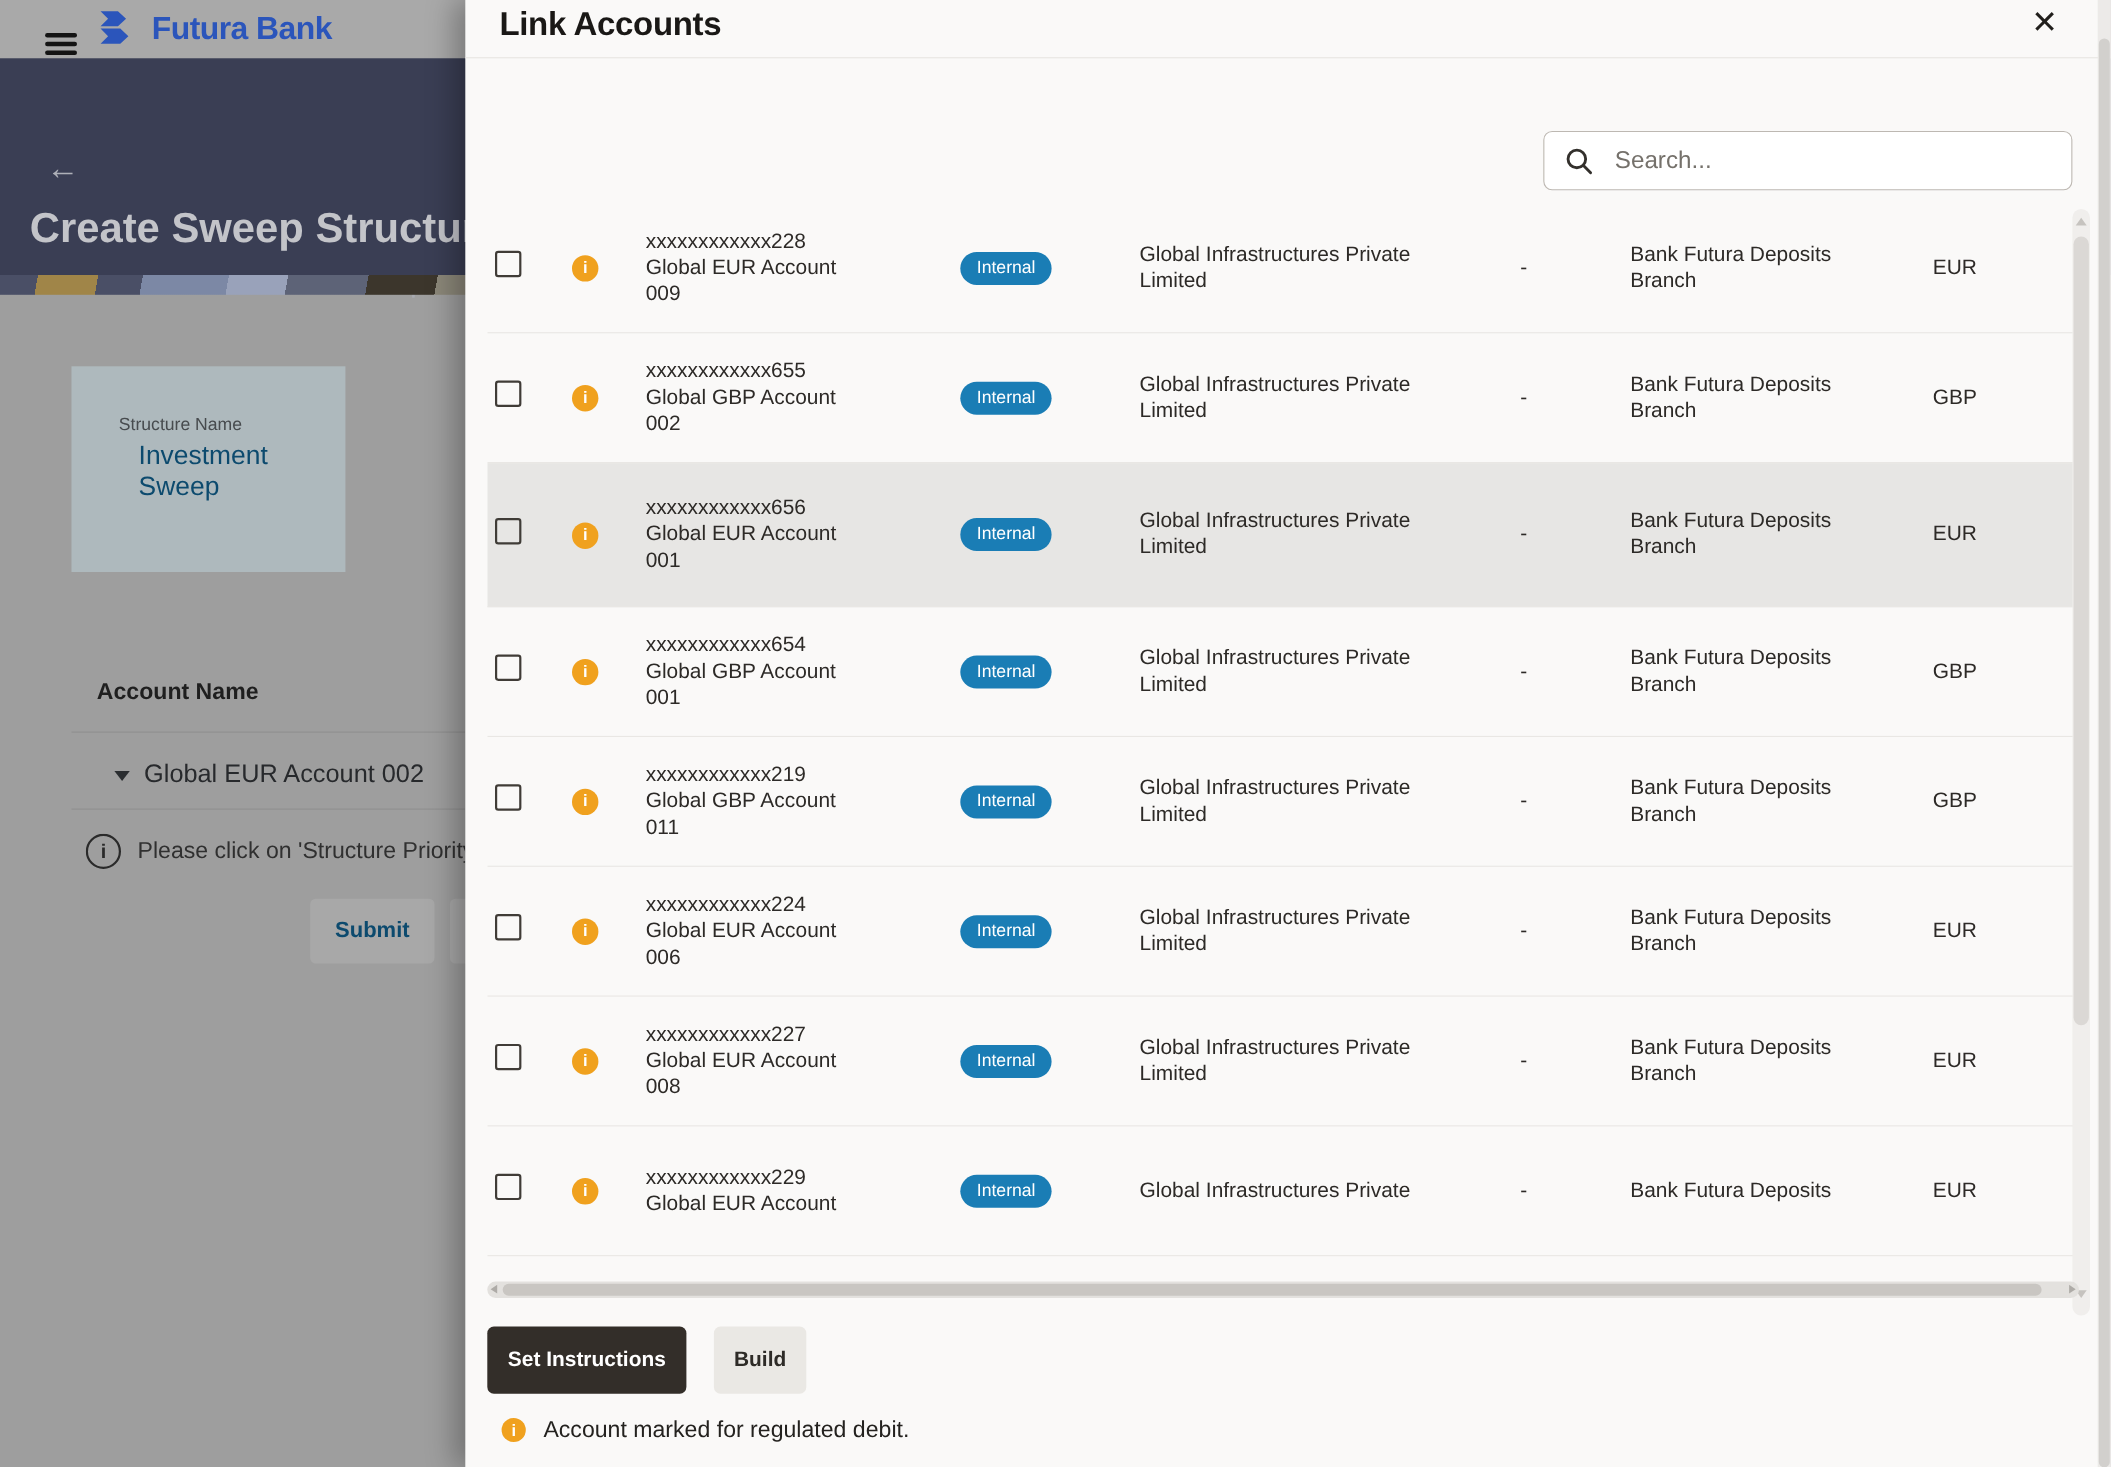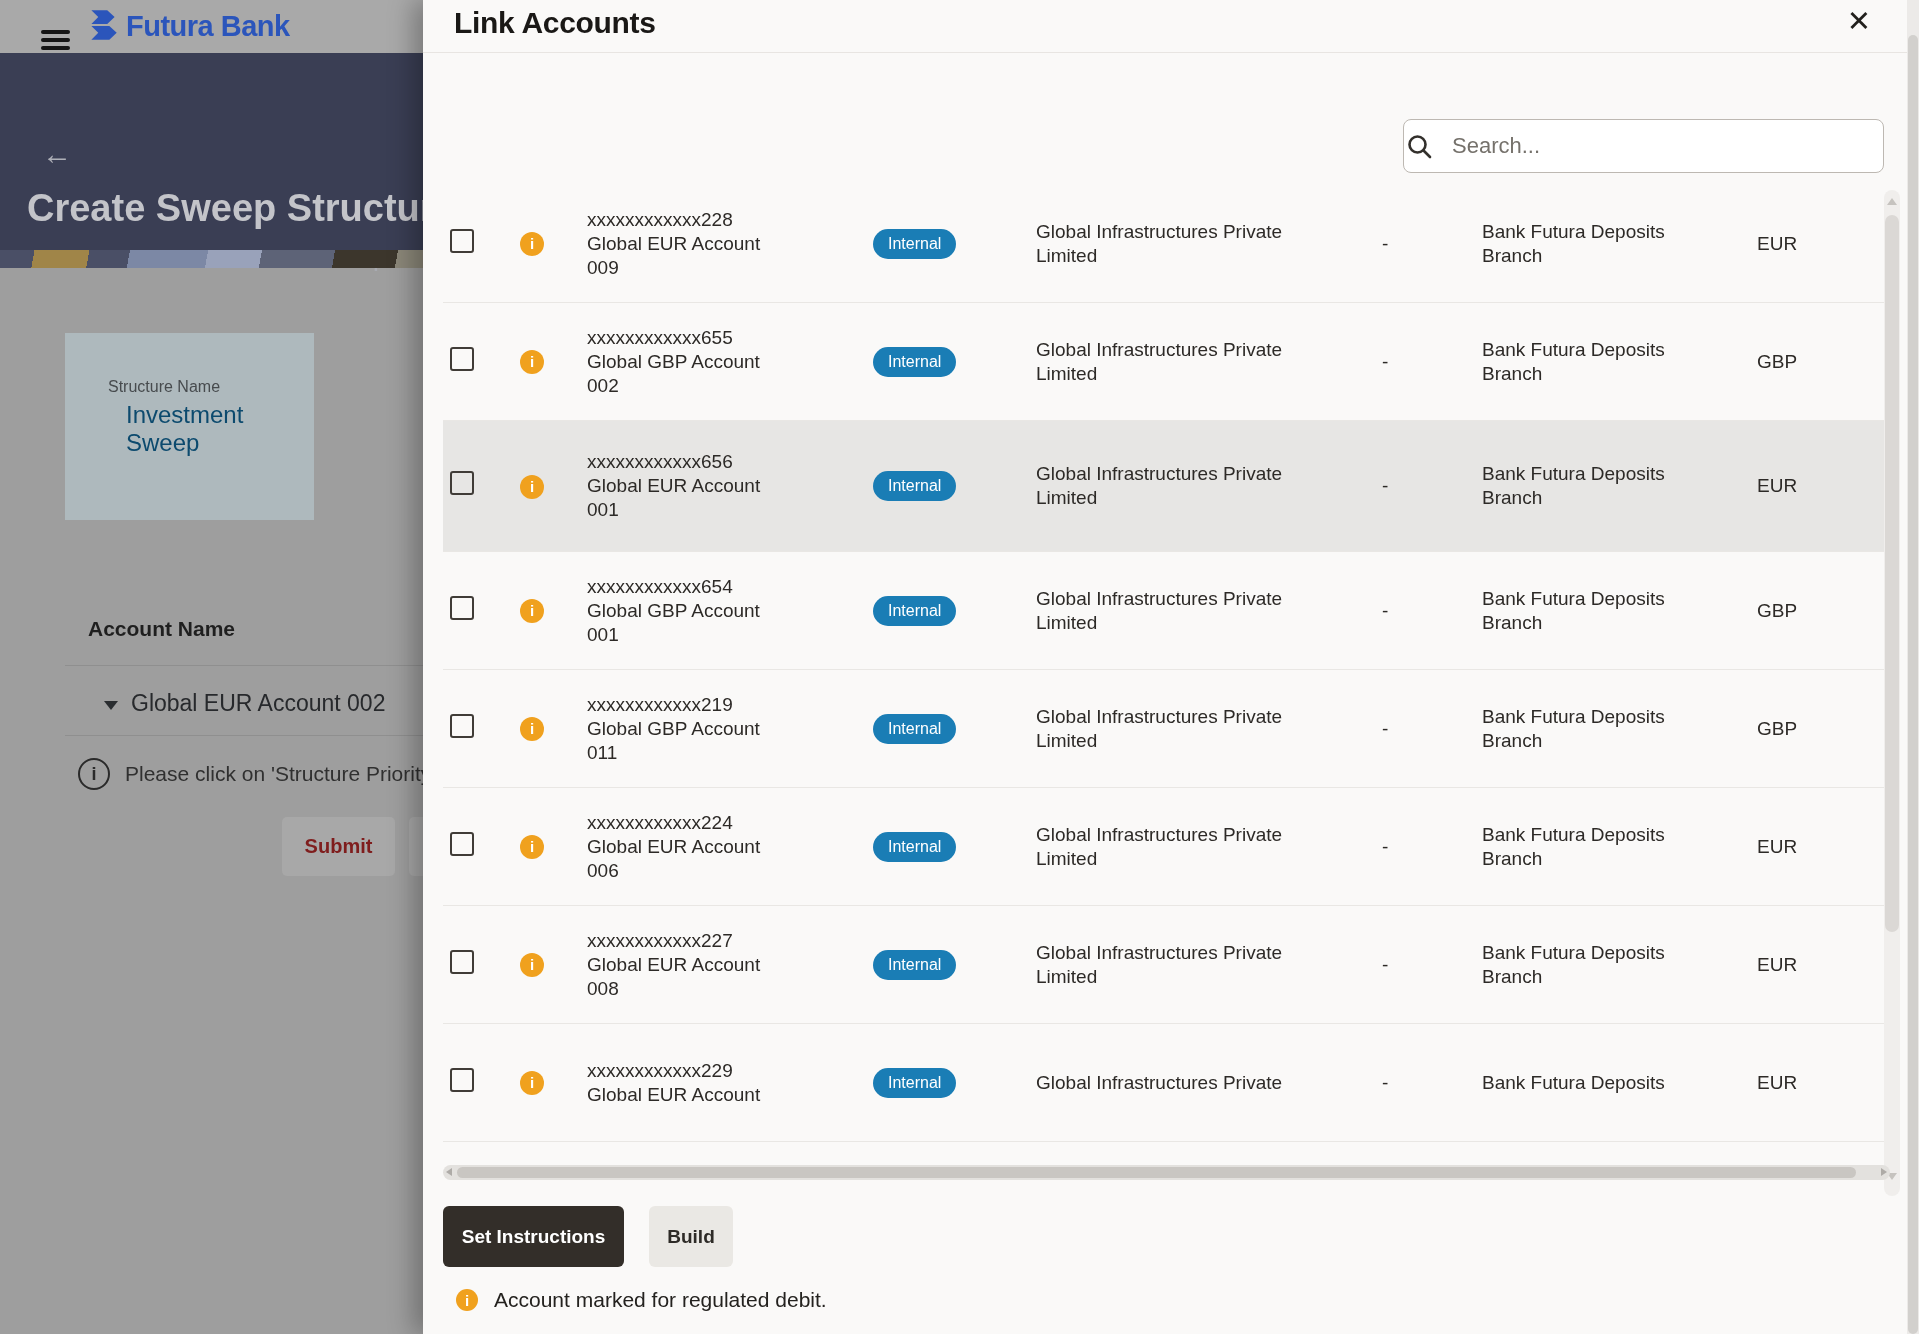--- a/index.html
+++ b/index.html
@@ -5,21 +5,21 @@
   html,body{margin:0;padding:0;background:#777;}
   .stage{position:relative;width:1919px;height:1334px;overflow:hidden;
          font-family:"Liberation Sans", sans-serif;background:#9e9e9e;}
 
   
   .topbar{position:absolute;left:0;top:0;width:100%;height:53px;background:#a9a9a9;}
   .hamburger{position:absolute;left:41px;top:30px;width:29px;cursor:pointer;}
   .hamburger span{display:block;height:3.5px;background:#141414;border-radius:2px;margin-bottom:4.5px;}
   .brand{position:absolute;left:84px;top:7px;display:flex;align-items:center;}
   .brand svg{width:38px;height:38px;}
-  .brand-text{font-size:29px;font-weight:bold;color:#2b55bb;letter-spacing:-0.5px;margin-left:4px;}
+  .brand-text{font-size:29px;font-weight:bold;color:#2b55bb;letter-spacing:-0.5px;margin-left:16px;}
 
   .hero{position:absolute;left:0;top:53px;width:100%;height:197px;background:#3a3e54;}
   .back-arrow{position:absolute;left:42px;top:84px;font-size:30px;color:#aeb0b8;}
   .hero-title{position:absolute;left:27px;top:134px;font-size:38px;font-weight:bold;color:#c3c4c9;white-space:nowrap;}
   .hero-sub{position:absolute;left:28px;top:197px;font-size:19px;font-weight:bold;color:#a8aab1;white-space:nowrap;}
 
   .strip{position:absolute;left:0;top:250px;width:100%;height:18px;
     background:linear-gradient(100deg,
       #4a4f66 0px,#4a4f66 34px,#a08548 34px,#a08548 88px,#4a4f66 88px,#4a4f66 128px,
       #7c88a5 128px,#7c88a5 205px,#99a2ba 205px,#99a2ba 258px,#5d6377 258px,#5d6377 330px,
@@ -35,33 +35,33 @@
   .dd{position:absolute;left:104px;top:690px;font-size:23px;color:#27292c;display:flex;align-items:center;}
   .caret{width:0;height:0;border-left:7px solid transparent;border-right:7px solid transparent;
          border-top:9px solid #2a2d30;margin-right:13px;margin-top:3px;}
   .note-row{position:absolute;left:78px;top:758px;display:flex;align-items:center;width:345px;overflow:hidden;}
   .i-outline{flex:0 0 auto;width:28px;height:28px;border:2.5px solid #2a2a2a;border-radius:50%;
              color:#2a2a2a;font-size:18px;font-weight:bold;display:flex;align-items:center;justify-content:center;}
   .note-text{margin-left:15px;font-size:21px;color:#303030;white-space:nowrap;}
   .gbtn{position:absolute;top:817px;height:59px;background:#a8a8a8;border:none;border-radius:5px;
         font-family:inherit;font-size:20px;font-weight:bold;cursor:pointer;}
   .gbtn.primary{left:65px;width:193px;color:#1d1d1d;}
-  .gbtn.disabled{left:282px;width:113px;color:#7f1d1d;}
+  .gbtn.disabled{left:282px;width:113px;color:#0c4a6e;}
   .gbtn.sliver{left:409px;width:20px;}
 
   
   .modal{position:absolute;left:423px;top:0;width:1496px;height:1334px;background:#faf9f8;
          box-shadow:-10px 0 24px rgba(0,0,0,0.28);}
   .modal-title{position:absolute;left:31px;top:6px;font-size:30px;font-weight:bold;color:#1a1816;letter-spacing:-0.3px;}
   .close-btn{position:absolute;right:42px;top:6px;background:none;border:none;font-size:29px;color:#211f1c;
              cursor:pointer;font-family:inherit;line-height:1;}
   .modal-divider{position:absolute;left:0;top:52px;width:100%;height:1px;background:#e8e5e2;}
 
   .searchbox{position:absolute;right:35px;top:119px;width:481px;height:54px;background:#ffffff;
-             border:1.5px solid #bdb8b2;border-radius:8px;display:flex;align-items:center;box-sizing:border-box;padding-left:2px;}
+             border:1.5px solid #bdb8b2;border-radius:8px;display:flex;align-items:center;box-sizing:border-box;padding-left:18px;}
   .searchbox svg{flex:0 0 auto;}
   .searchbox input{border:none;outline:none;background:transparent;font-family:inherit;font-size:22px;
                    color:#3a3733;margin-left:17px;width:380px;}
   .searchbox input::placeholder{color:#75716b;}
 
   .tablewrap{position:absolute;left:20px;top:185px;width:1447px;height:980px;overflow:hidden;}
   .trow{display:flex;align-items:center;border-bottom:1px solid #e9e7e4;box-sizing:border-box;}
   .thead{height:73px;}
   .tbody{height:118px;}
   .tbody.hl{height:131px;background:#e7e6e4;}

